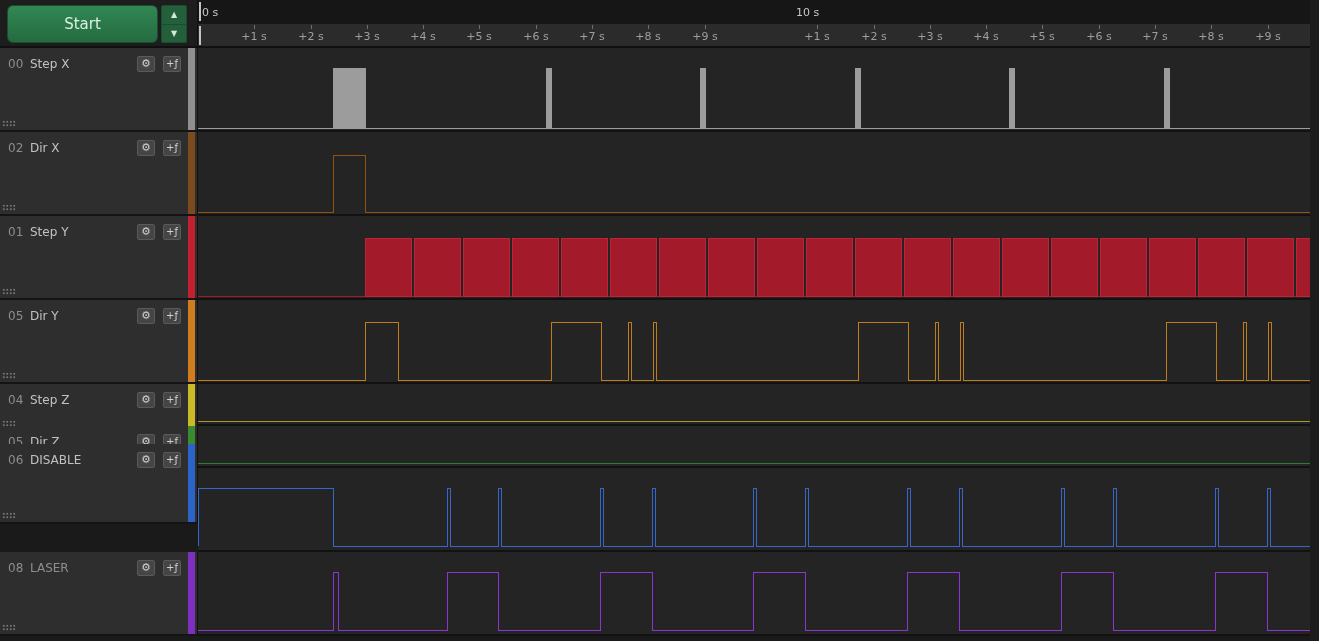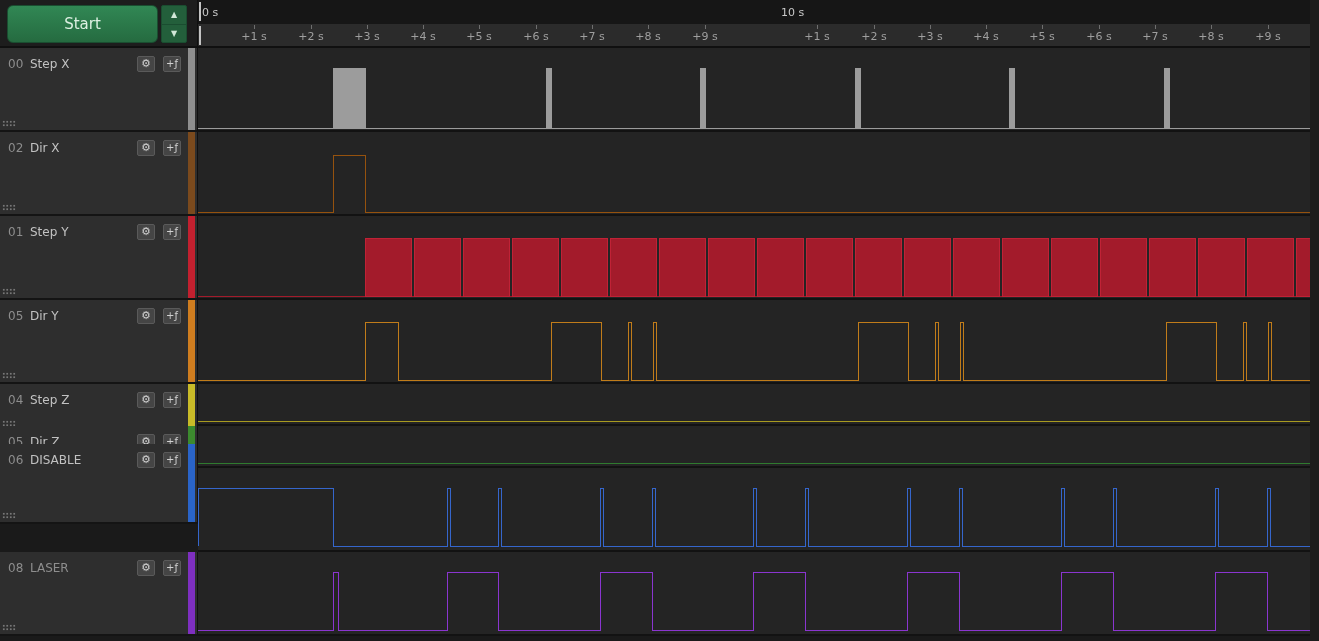--- a/index.html
+++ b/index.html
@@ -55,21 +55,21 @@
         <span>▲</span>
       </div>
       <div class="spin-cell">
         <span>▼</span>
       </div>
     </div>
   </div>
 
   <div class="ruler-top">
       <div class="major-label" style="left: 4px;">0 s</div>
-      <div class="major-label" style="left: 583px;">10 s</div>
+      <div class="major-label" style="left: 598px;">10 s</div>
       <div class="edge-mark" style="left: 1px;"></div>
     </div>
   <div class="ruler-ticks">
       <div class="tick-label" style="left: 56px;">+1 s</div>
       <div class="tick-mark" style="left: 56px;"></div>
       <div class="tick-label" style="left: 113px;">+2 s</div>
       <div class="tick-mark" style="left: 113px;"></div>
       <div class="tick-label" style="left: 169px;">+3 s</div>
       <div class="tick-mark" style="left: 169px;"></div>
       <div class="tick-label" style="left: 225px;">+4 s</div>

